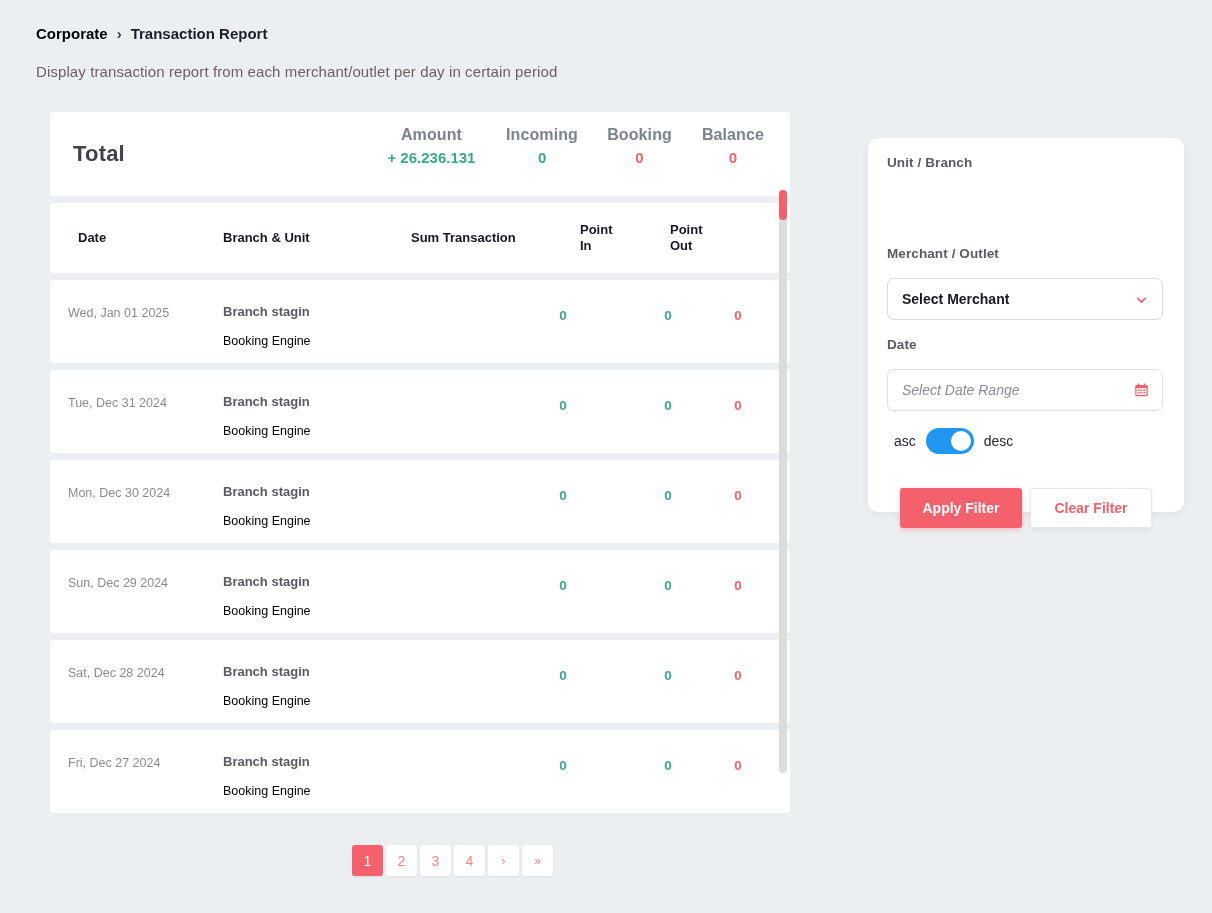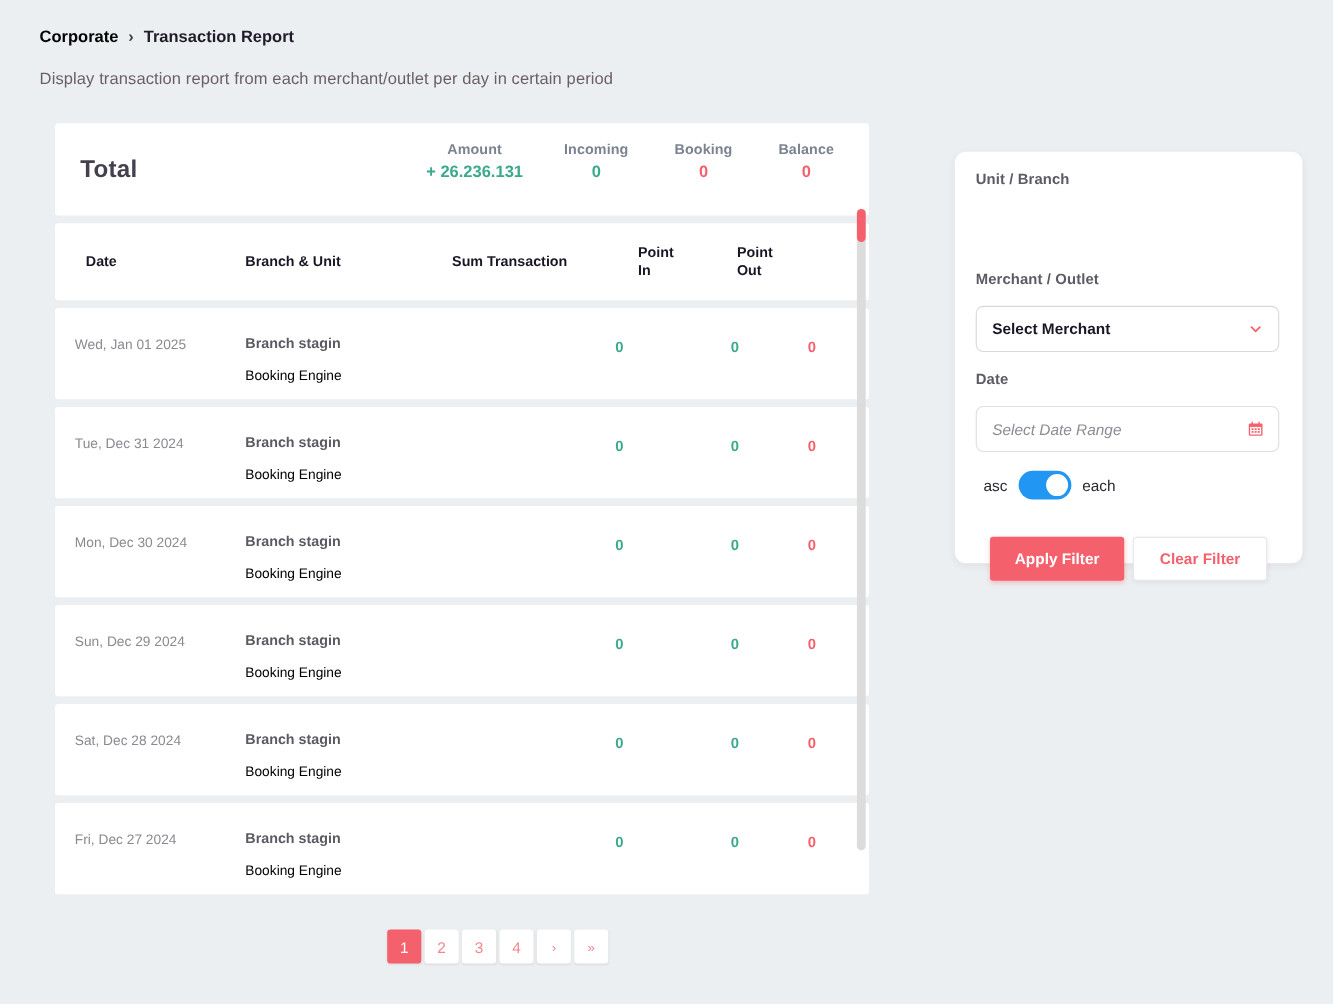--- a/index.html
+++ b/index.html
@@ -50,21 +50,21 @@
   .summary-cells {
     position: absolute; left: 320px; top: 0; right: 12px; height: 68px;
     display: flex; align-items: center;
   }
   .sum-cell { text-align: center; }
   .sum-cell.amount   { width: 150px; }
   .sum-cell.incoming { width: 120px; }
   .sum-cell.deducted { width: 118px; }
   .sum-cell.balance  { width: 110px; }
   .sum-head {
-    font-size: 13px; color: #7b8290; font-weight: bold;
+    font-size: 16px; color: #7b8290; font-weight: bold;
     margin-bottom: 5px; letter-spacing: .1px;
   }
   .sum-val { font-size: 15px; font-weight: bold; }
   .val-green { color: #3aa98c; }
   .val-red   { color: #f4606c; }
 
   
   .thead-card {
     margin-top: 7px;
     height: 70px;
@@ -381,21 +381,21 @@
           <rect x="16" y="1" width="2" height="5" rx="1" fill="#f4606c"></rect>
         </svg>
       </span>
     </div>
 
     <div class="toggle-row">
       <span class="tg-label">asc</span>
       <span class="switch">
         <span class="knob"></span>
       </span>
-      <span class="tg-label">each</span>
+      <span class="tg-label">desc</span>
     </div>
 
     <div class="btn btn-clear">Clear Filter</div>
     <div class="btn btn-apply">Apply Filter</div>
 
   </div>
 
 </div>
 
 </body></html>

